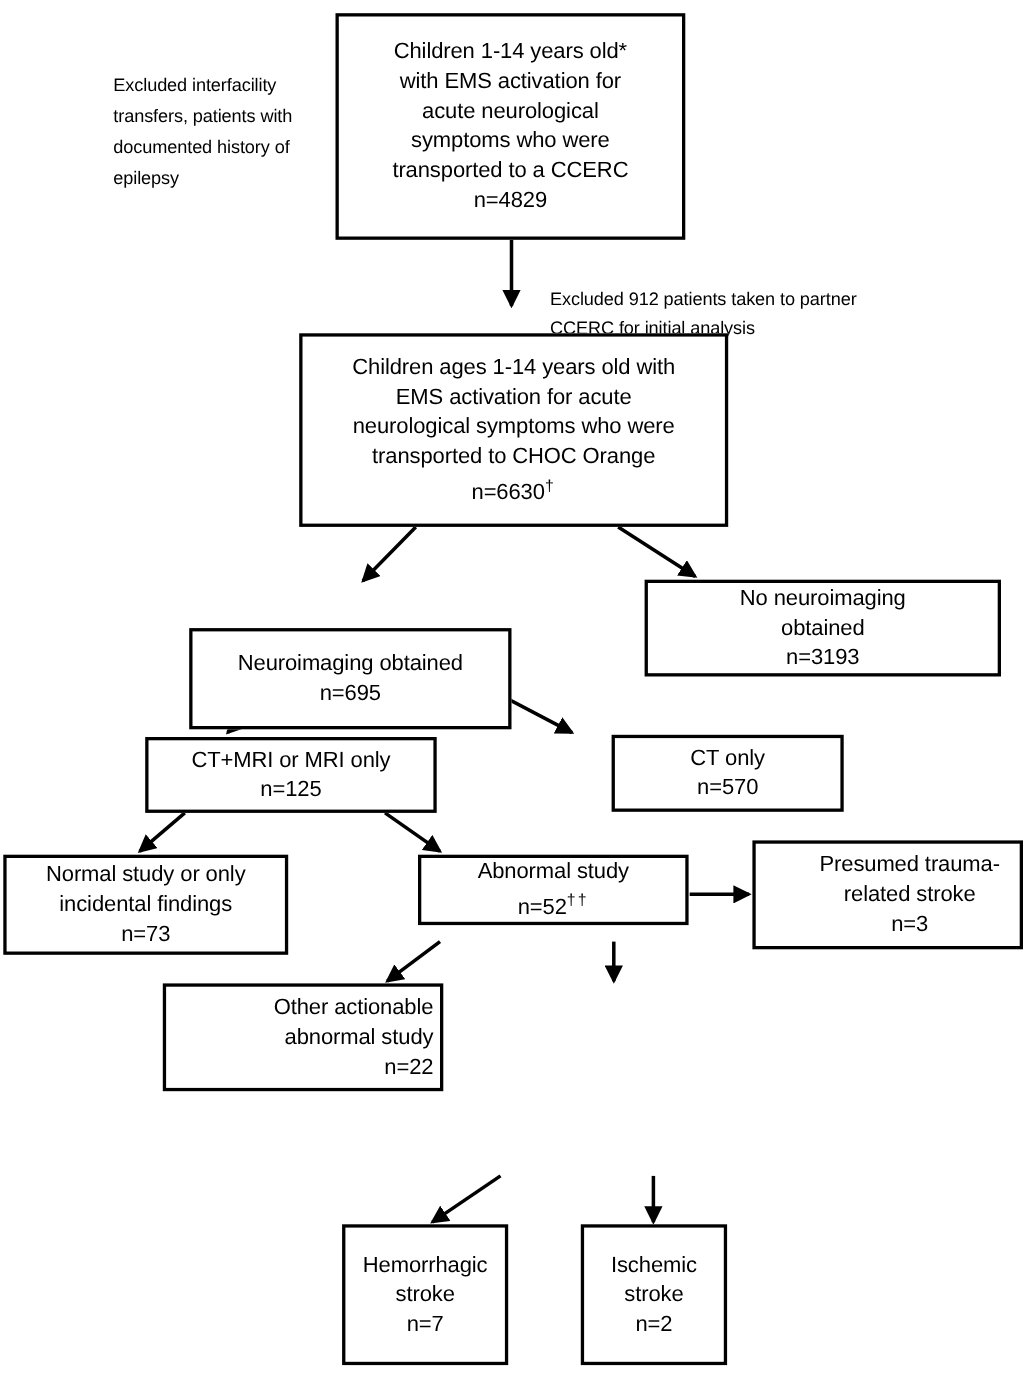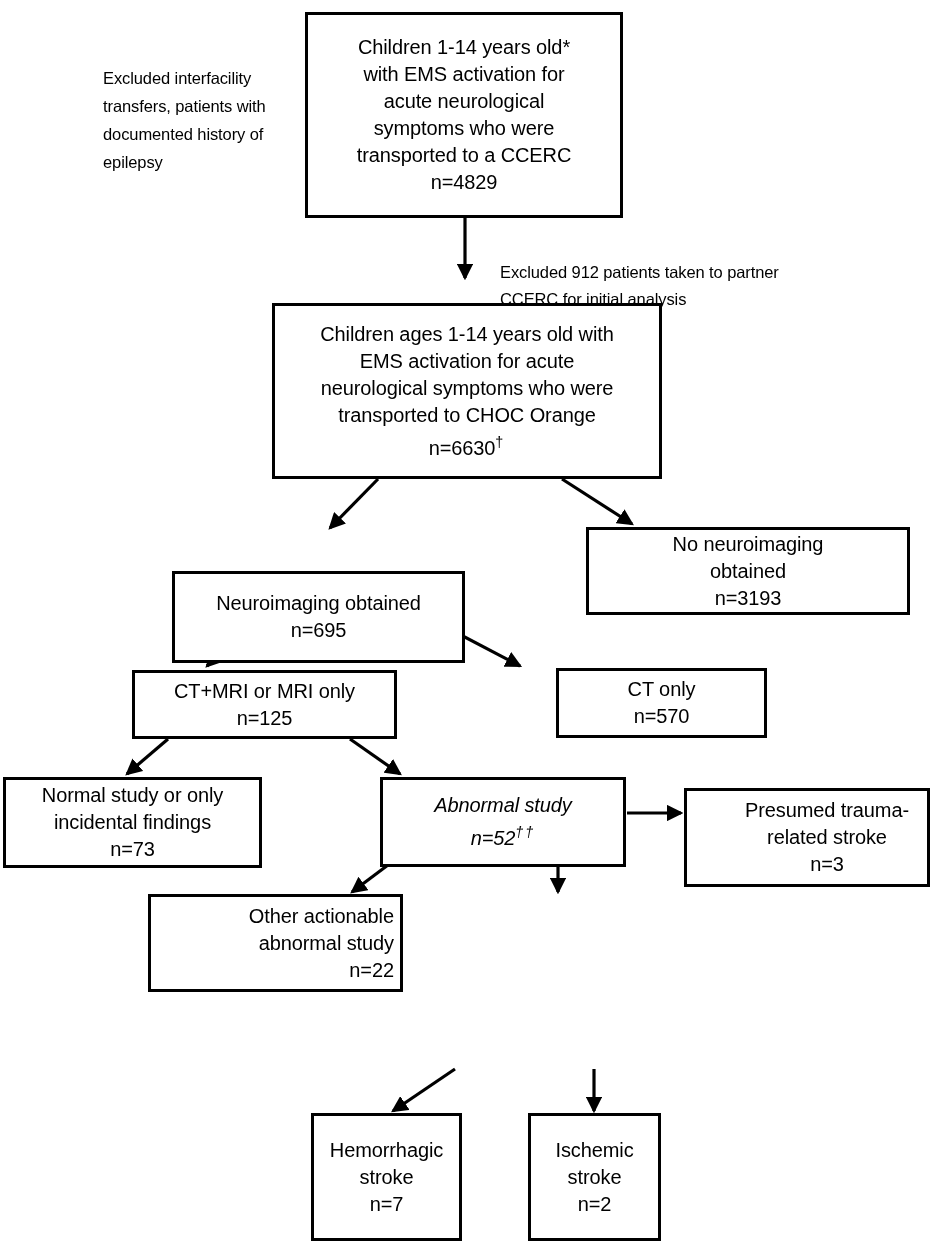--- a/index.html
+++ b/index.html
@@ -138,26 +138,26 @@
     <span class="txt"><span>CT only</span>
 <span>n=570</span></span>
   </div>
 
   <div class="node" style="left:3px; top:777px; width:259px; height:91px;">
     <span class="txt"><span>Normal study or only
 incidental findings</span>
 <span>n=73</span></span>
   </div>
 
-  <div class="node" style="left:380px; top:777px; width:246px; height:90px;font-style:italic;">
+  <div class="node" style="left:380px; top:777px; width:246px; height:64px;">
     <span class="txt"><span>Abnormal study</span>
 <span>n=52</span><span class="sup">††</span></span>
   </div>
 
-  <div class="node" style="left:684px; top:788px; width:246px; height:99px;padding-left:40px;">
+  <div class="node" style="left:684px; top:764px; width:246px; height:99px;padding-left:40px;">
     <span class="txt"><span>Presumed trauma-
 related stroke</span>
 <span>n=3</span></span>
   </div>
 
   <div class="node" style="left:148px; top:894px; width:255px; height:98px;text-align:right;">
     <span class="txt"><span>Other actionable
 abnormal study</span>
 <span>n=22</span></span>
   </div>

